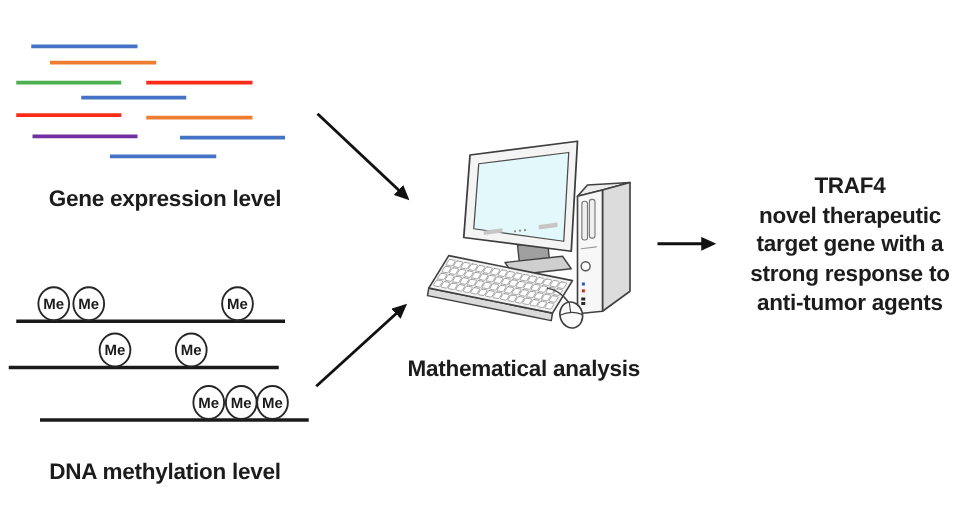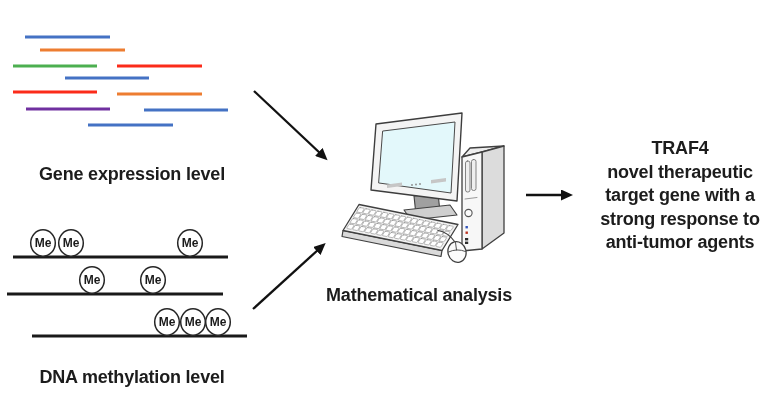--- a/index.html
+++ b/index.html
@@ -14,21 +14,21 @@
   #diagram-svg { position: absolute; left: 0; top: 0; }
   .label {
     position: absolute;
     font-weight: bold;
     font-size: 18px;
     color: #1c1c1c;
     text-align: center;
     line-height: 22px;
     letter-spacing: -0.2px;
   }
-  #gene-label   { left: 2px;   top: 148px; width: 260px; margin-top: 15px; }
+  #gene-label   { left: 2px;   top: 148px; width: 260px; }
   #dna-label    { left: 2px;   top: 366px; width: 260px; }
   #math-label   { left: 289px; top: 284px; width: 260px; }
   #result-block { left: 574px; top: 137px; width: 212px; line-height: 23.5px; }
   .result-line { white-space: nowrap; }
 </style>
 </head>
 <body>
 
 <div id="stage">
 

